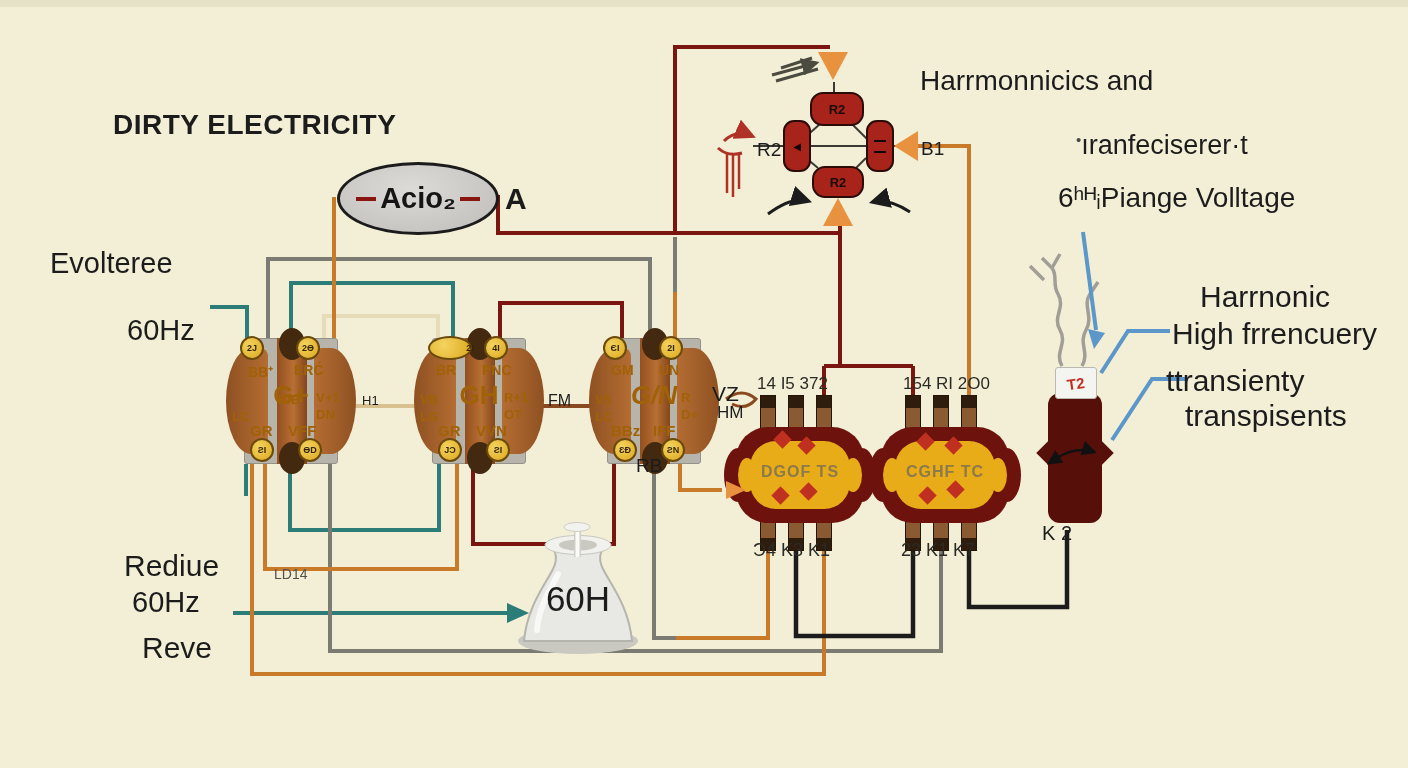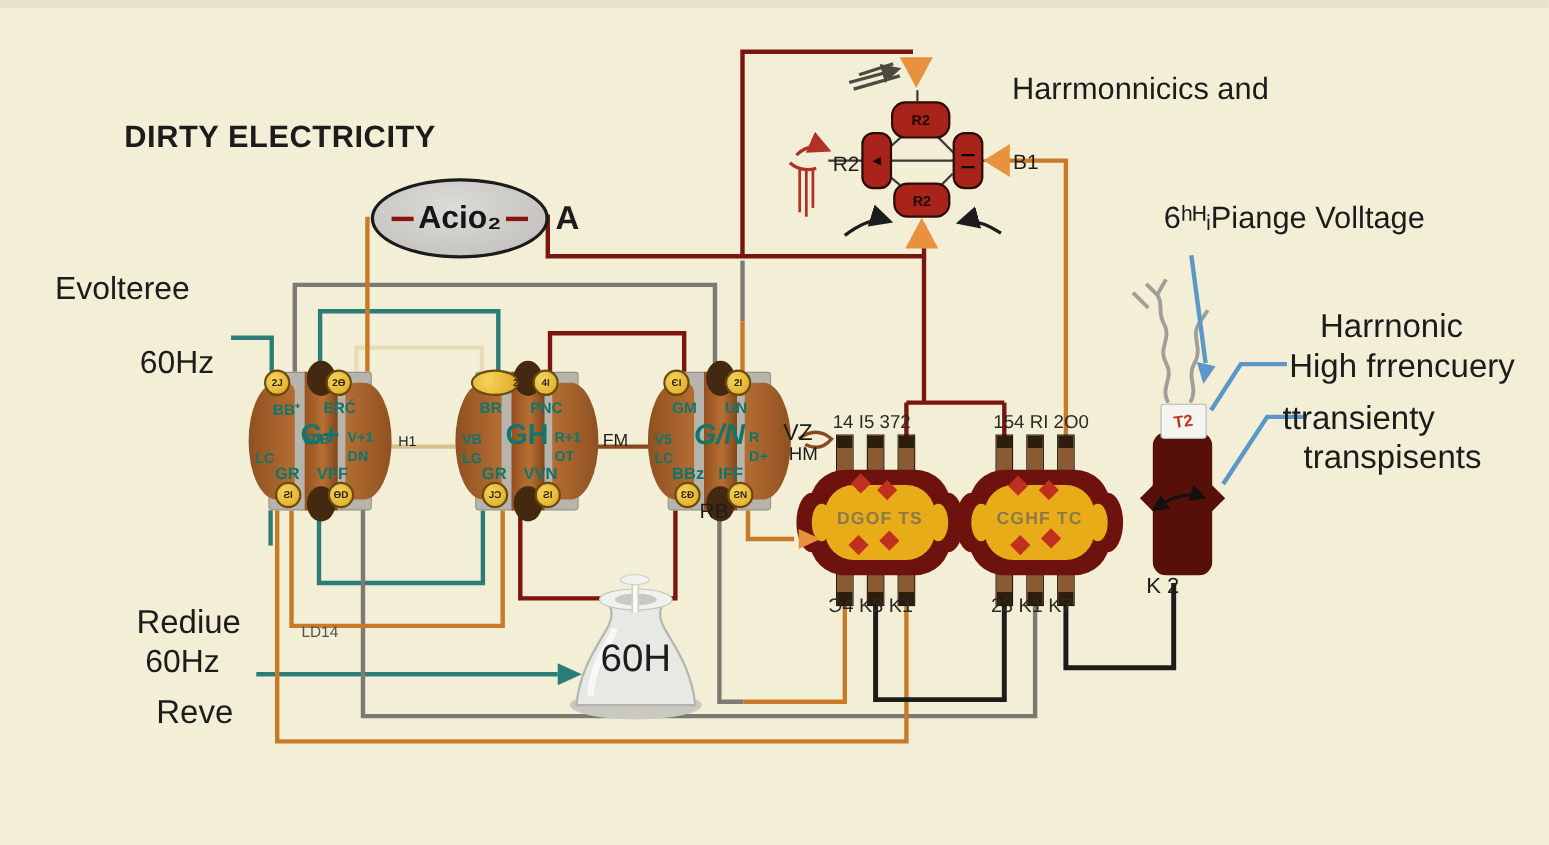--- a/index.html
+++ b/index.html
@@ -25,21 +25,21 @@
   .t-lobe.l{left:-6px;border-radius:60% 8px 8px 60% / 50% 8px 8px 50%;}
   .t-lobe.r{right:-6px;background:linear-gradient(90deg,#b46d32,#8f5122);
             border-radius:8px 60% 60% 8px / 8px 50% 50% 8px;}
   .t-core{position:absolute;left:45px;width:30px;top:2px;bottom:2px;
           background:linear-gradient(90deg,#94501f,#b76f33 55%,#84461a);}
   .t-notch{position:absolute;left:47px;width:26px;height:32px;background:#42290f;border-radius:50%;}
   .t-notch.top{top:-8px;} .t-notch.bot{bottom:-8px;}
   .t-pin{position:absolute;width:24px;height:24px;border-radius:50%;box-sizing:border-box;
          background:radial-gradient(circle at 35% 35%,#f4d35f,#dca81e);border:2px solid #6b4a0c;
          color:#33250b;font-size:9px;font-weight:bold;display:flex;align-items:center;justify-content:center;z-index:5;}
-  .t-lbl{position:absolute;font-weight:bold;color:#0f766e;z-index:4;white-space:nowrap;}
+  .t-lbl{position:absolute;font-weight:bold;color:#a16207;z-index:4;white-space:nowrap;}
   
   .f-comp{position:absolute;width:120px;height:160px;z-index:2;}
   .f-pin{position:absolute;width:16px;height:38px;background:linear-gradient(#2e1c0c 0 32%,#8a5a32 32%);
          border:1px solid #241505;box-sizing:border-box;}
   .f-pin.b{background:linear-gradient(#8a5a32 0 68%,#2e1c0c 68%);}
   .f-body{position:absolute;left:-4px;right:-4px;top:34px;height:96px;background:#6d120c;border-radius:32px;}
   .f-bump{position:absolute;width:28px;height:54px;background:#6d120c;border-radius:50%;top:55px;}
   .f-bump.l{left:-16px;} .f-bump.r{right:-16px;}
   .f-inner{position:absolute;left:10px;right:10px;top:48px;height:68px;background:#e8ac18;border-radius:26px;}
   .f-ibump{position:absolute;width:18px;height:34px;background:#e8ac18;border-radius:50%;top:65px;}
@@ -328,20 +328,23 @@
 
   <div class="lbl b" style="left:113px;top:110px;font-size:28px;letter-spacing:.5px;">DIRTY ELECTRICITY</div>
   <div class="lbl" style="left:50px;top:248px;font-size:29px;">Evolteree</div>
   <div class="lbl" style="left:127px;top:315px;font-size:29px;">60Hz</div>
   <div class="lbl" style="left:124px;top:549px;font-size:30px;">Rediue</div>
   <div class="lbl" style="left:132px;top:587px;font-size:29px;">60Hz</div>
   <div class="lbl" style="left:142px;top:631px;font-size:30px;">Reve</div>
   <div class="lbl" style="left:274px;top:567px;font-size:14px;color:#55514a;">LD14</div>
 
   <div class="lbl" style="left:920px;top:66px;font-size:28px;">Harrmonnicics and</div>
+  <div class="lbl" style="left:1076px;top:131px;font-size:27px;">
+    <span style="font-size:15px;vertical-align:9px;color:#4a4a44;">•</span><span>ıranfeciserer·t</span>
+  </div>
   <div class="lbl" style="left:1058px;top:183px;font-size:28px;">6ʰᴴᵢPiange Volltage</div>
 
   <div class="lbl" style="left:1200px;top:280px;font-size:30px;">Harrnonic</div>
   <div class="lbl" style="left:1172px;top:317px;font-size:30px;">High frrencuery</div>
   <div class="lbl" style="left:1166px;top:364px;font-size:30px;">ttransienty</div>
   <div class="lbl" style="left:1185px;top:399px;font-size:30px;">transpisents</div>
 
   <svg class="overlay" width="1408" height="768">
     <defs>
       <marker id="mblk2" viewBox="0 0 10 10" refX="8" refY="5" markerWidth="6" markerHeight="6" orient="auto">

